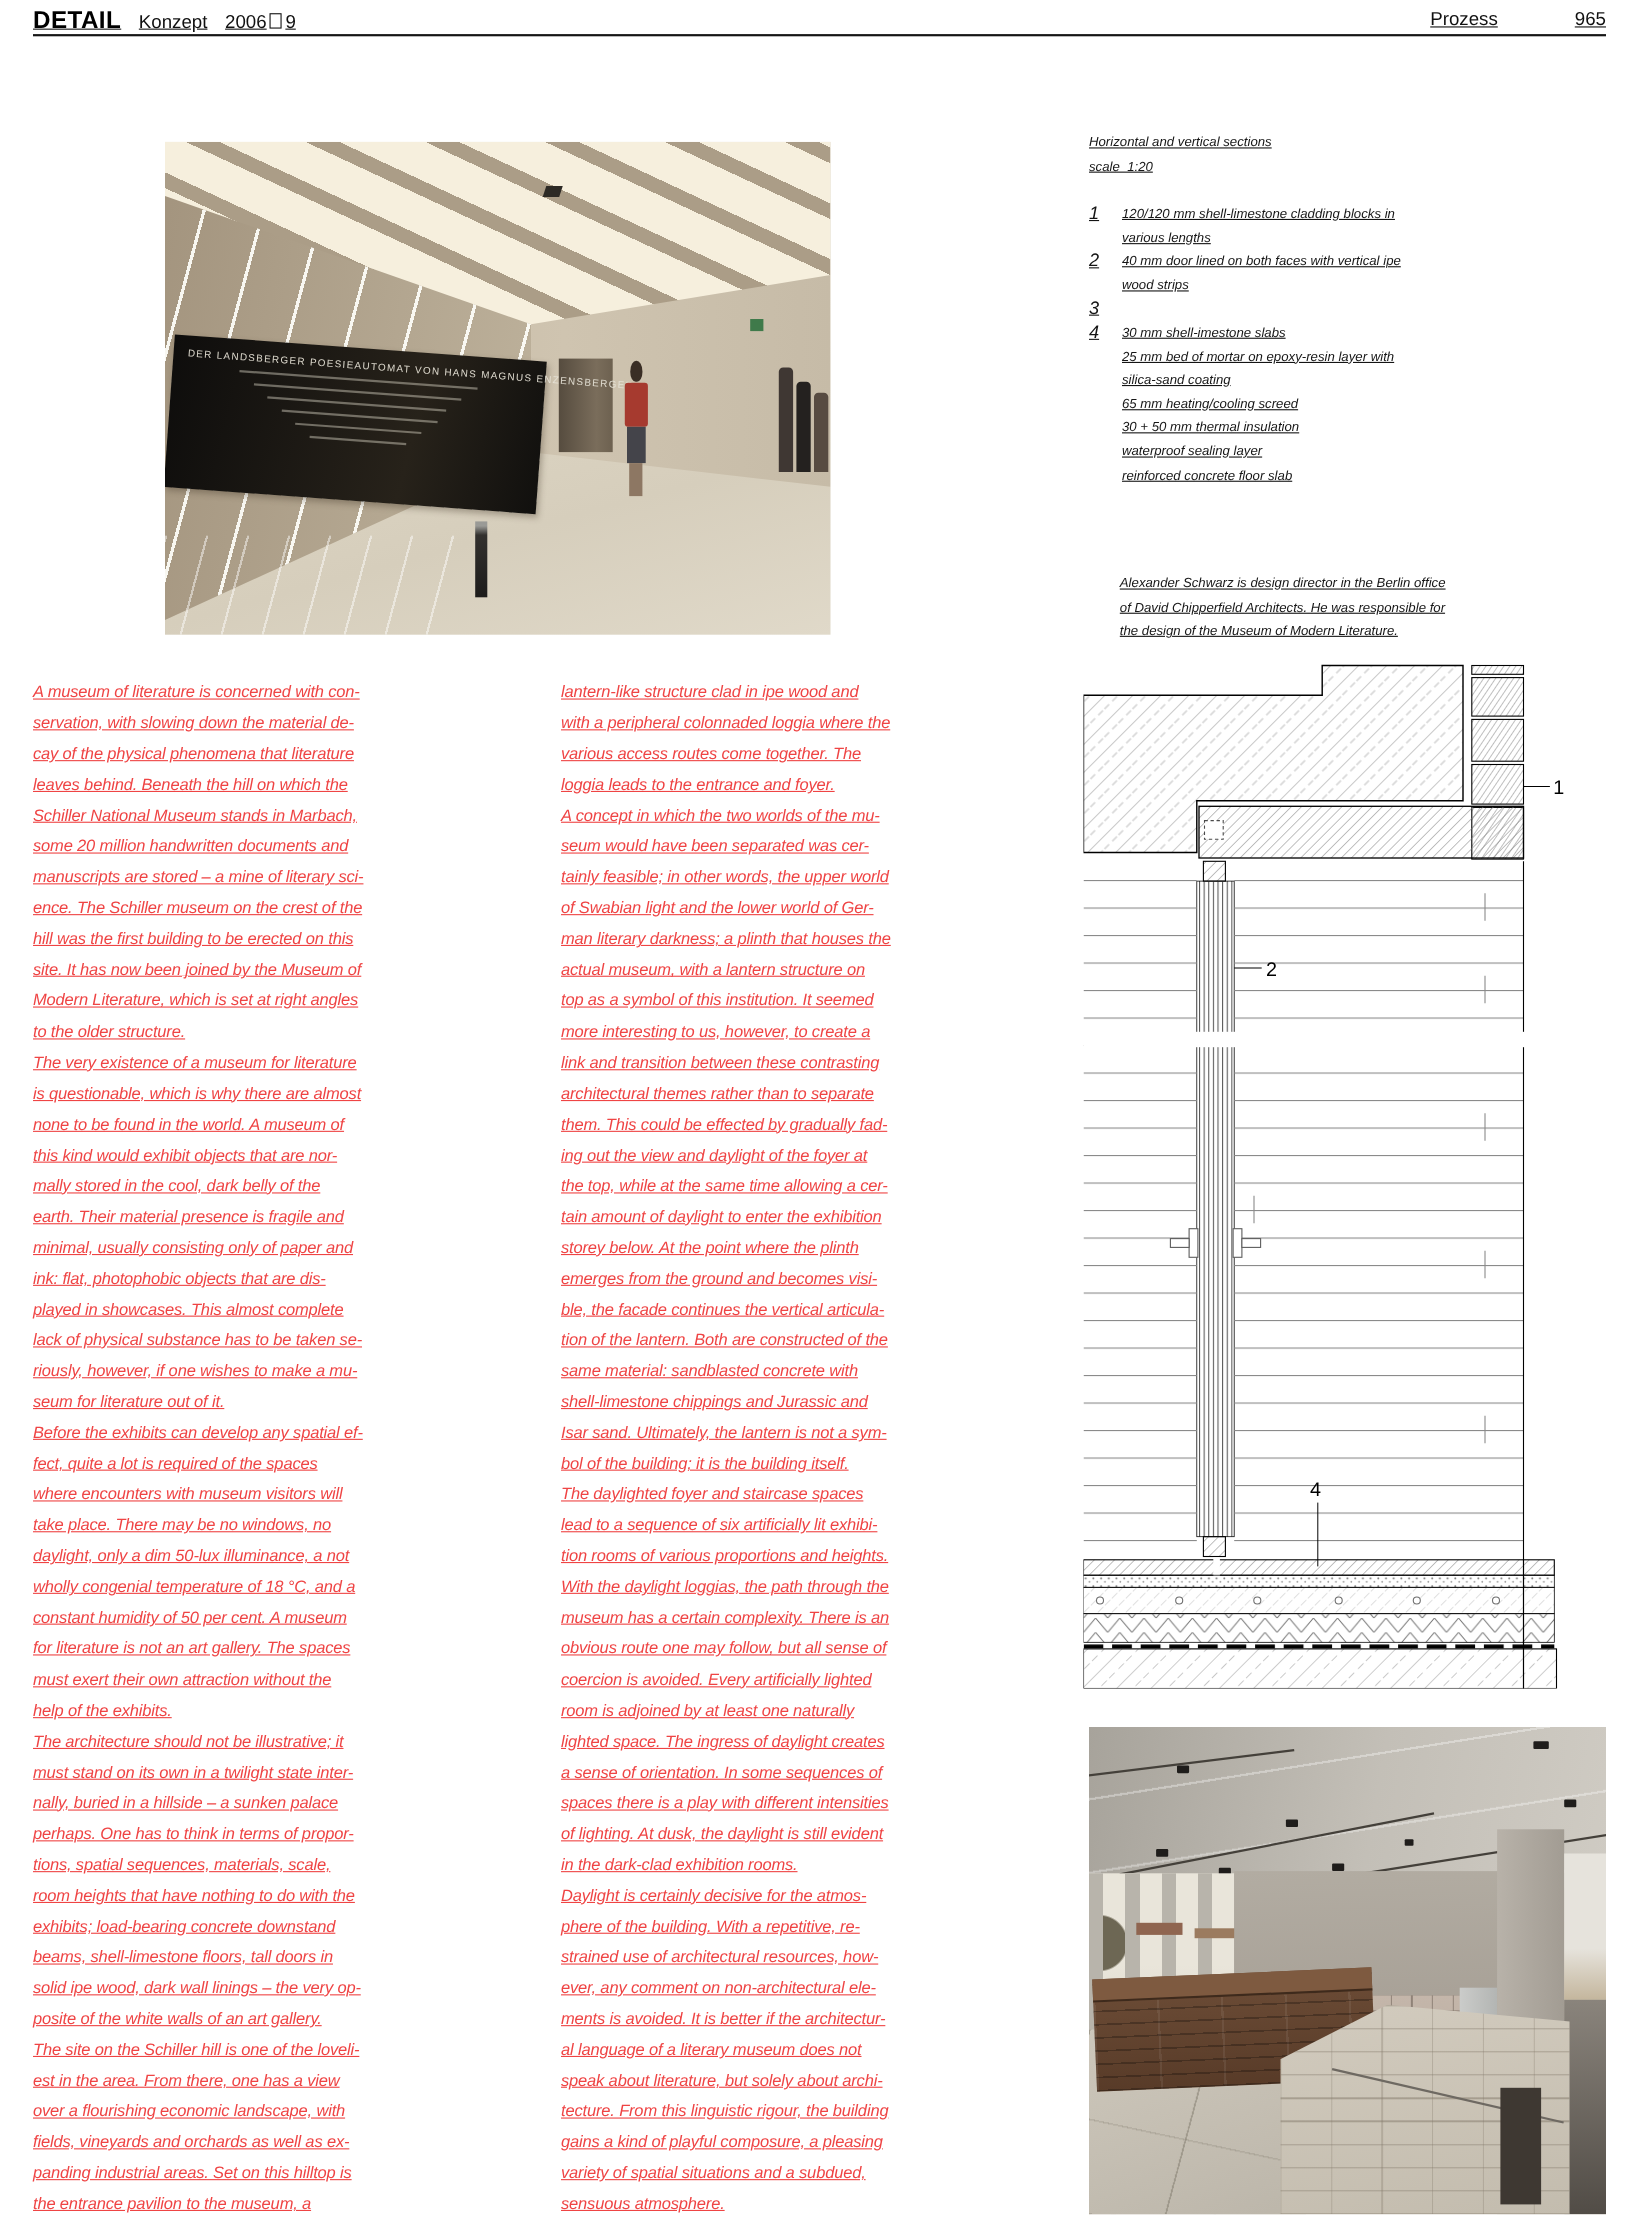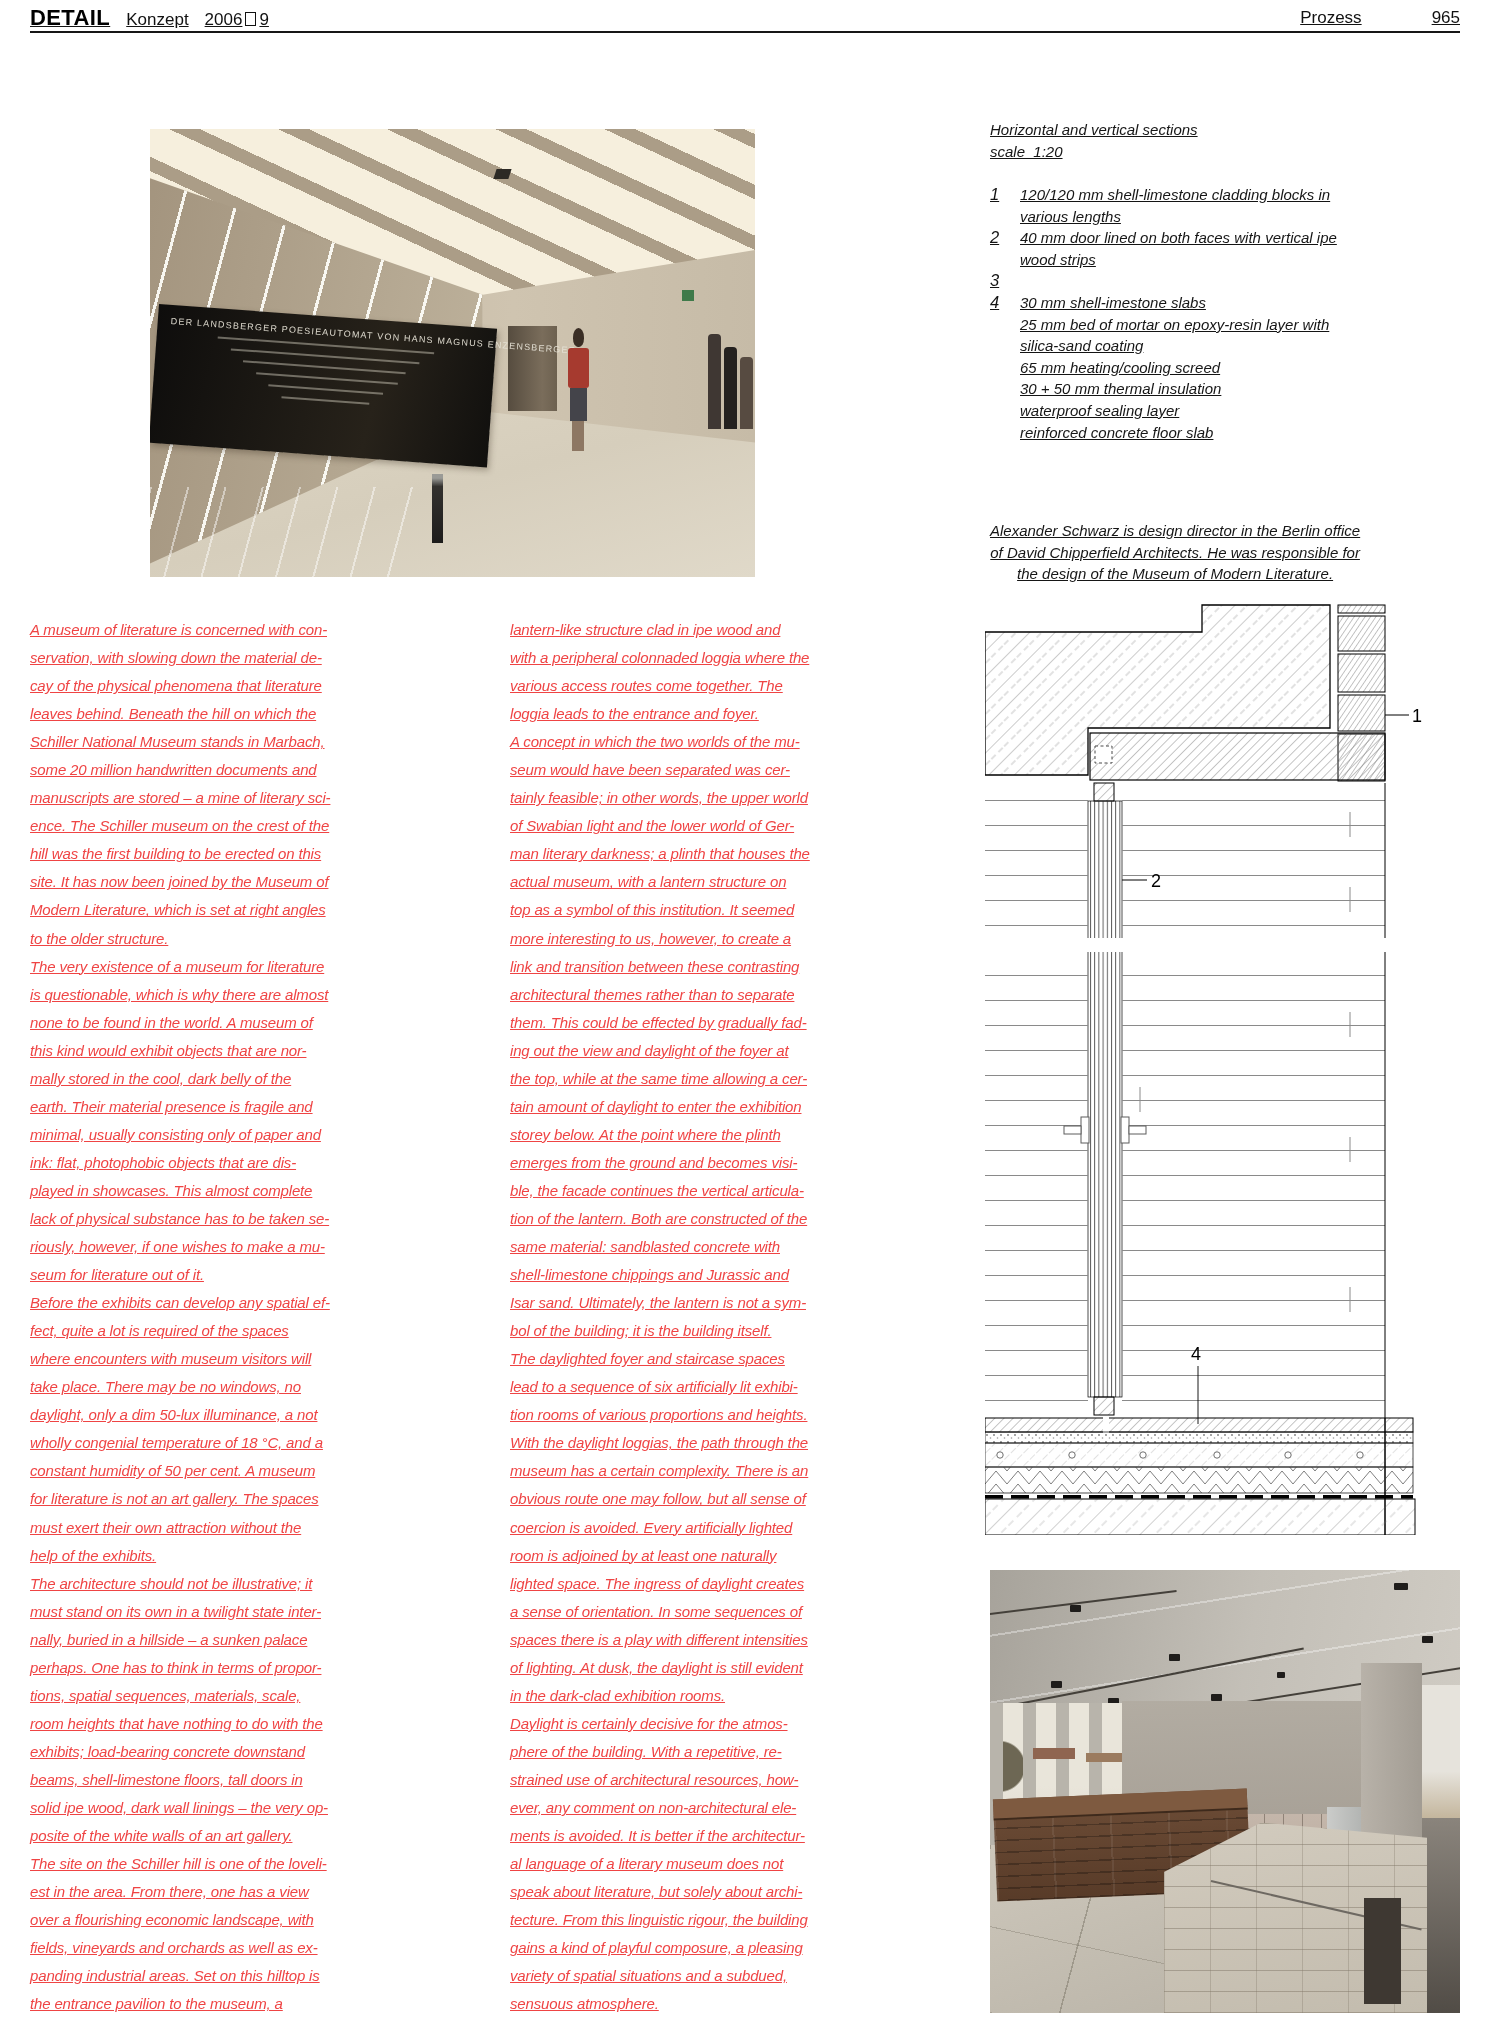--- a/index.html
+++ b/index.html
@@ -14,26 +14,26 @@
   #masthead{left:30px;top:5px;height:24px;white-space:nowrap;}
   .logo{font-weight:800;font-size:22px;letter-spacing:.4px;color:#000;}
   .hdr-txt{font-size:17px;color:#111;}
   .hdr-gap{display:inline-block;width:16px;}
   .issue-box{display:inline-block;width:9px;height:12px;border:1.6px solid #111;margin:0 3px;vertical-align:-1px;}
   #hdr-right{right:40px;top:8px;white-space:nowrap;}
   #hdr-right .pagenum{margin-left:70px;}
   #hdr-rule{left:30px;top:31px;width:1430px;height:2px;background:#161616;}
 
   
-  .cap{font-style:italic;font-size:15px;line-height:21.6px;color:#161616;white-space:pre;}
+  .cap{font-style:italic;font-size:12px;line-height:21.6px;color:#161616;white-space:pre;}
   #legend-title{left:990px;top:119px;}
   #legend-items{left:990px;top:184px;}
   .lg-row{display:flex;}
   .lg-num{width:30px;flex:0 0 30px;font-style:italic;font-size:16.5px;line-height:21.6px;}
-  #author-note{left:990px;top:520px;text-align:center;}
+  #author-note{left:1018px;top:520px;}
 
   
   .bodycol{font-style:italic;font-size:15px;line-height:28.05px;letter-spacing:-.15px;color:#ef4444;white-space:pre;}
   #col-left{left:30px;top:616px;width:460px;}
   #col-right{left:510px;top:616px;width:460px;}
 
   
   #photo-top{left:150px;top:129px;width:605px;height:448px;overflow:hidden;
     background:linear-gradient(165deg,#e9e2d1 0%,#ded6c4 45%,#d6cebc 72%,#e0d9c9 100%);}
   .pt-ceiling{position:absolute;inset:0;

